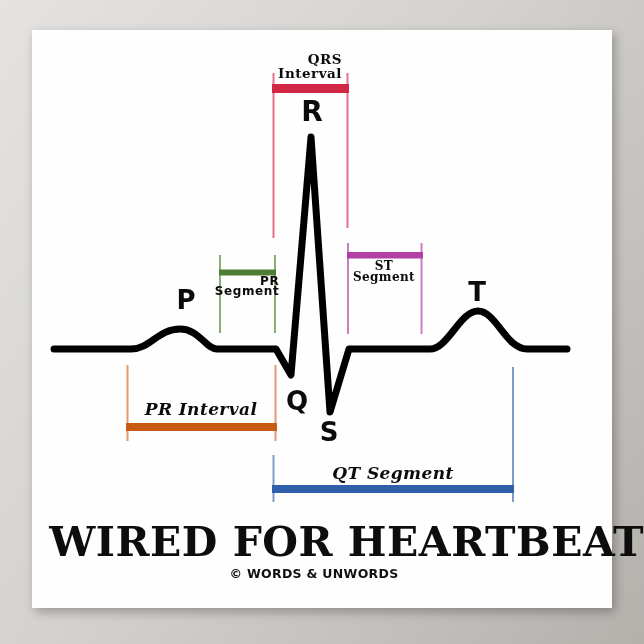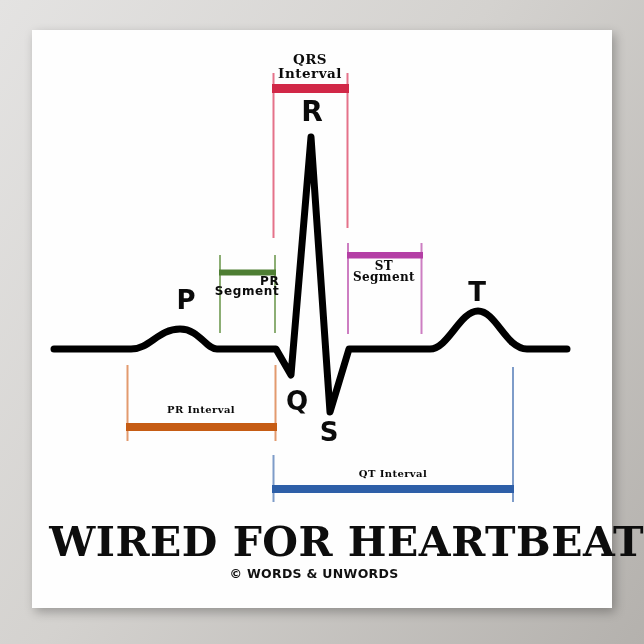--- a/index.html
+++ b/index.html
@@ -13,21 +13,21 @@
   .lbl{position:absolute;color:#0b0b0b;white-space:nowrap;}
   .center{transform:translateX(-50%);text-align:center;}
   .wave-letter{font-family:"DejaVu Sans", sans-serif;font-weight:bold;font-size:26px;line-height:1;}
   .wave-letter.big{font-size:28px;}
   .ann-serif{font-family:"DejaVu Serif", serif;font-weight:bold;}
   .ann-sans{font-family:"DejaVu Sans", sans-serif;font-weight:bold;}
   .two-line span{display:block;}
   .qrs-label{font-size:13.5px;line-height:13.5px;letter-spacing:0.5px;}
   .seg-label-sans{font-size:12px;line-height:9.5px;letter-spacing:0.6px;text-align:right;}
   .seg-label-serif{font-size:12px;line-height:10.5px;letter-spacing:0.4px;}
-  .interval-label{font-size:10px;line-height:13px;letter-spacing:0.4px;}
+  .interval-label{font-size:17px;line-height:13px;letter-spacing:0.4px;font-style:italic;}
   .title{left:0;right:0;top:519px;text-align:right;
          font-family:"DejaVu Serif", serif;font-weight:bold;
          font-size:41px;line-height:46px;letter-spacing:0.5px;color:#0d0d0d;}
   .credit{left:0;right:16px;top:566px;text-align:center;
           font-family:"DejaVu Sans", sans-serif;font-weight:bold;
           font-size:12.5px;letter-spacing:0.3px;color:#111;}
 </style>
 </head>
 <body>
 
@@ -77,31 +77,31 @@
              C 496 311 506 349 527 349
              H 567" fill="none" stroke-width="7" stroke-linecap="round" stroke-linejoin="round" stroke="#000000"></path>
   </svg>
 
   <div class="lbl center wave-letter" style="left:186px;top:287px;">P</div>
   <div class="lbl center wave-letter big" style="left:312px;top:98px;">R</div>
   <div class="lbl center wave-letter" style="left:297px;top:388px;">Q</div>
   <div class="lbl center wave-letter" style="left:329px;top:419px;">S</div>
   <div class="lbl center wave-letter" style="left:477px;top:279px;">T</div>
 
-  <div class="lbl center ann-serif qrs-label two-line" style="left:310px;top:53px;">
+  <div class="lbl center ann-serif qrs-label two-line" style="left:310px;top:53px;text-align:right;">
     <span>QRS</span>
     <span>Interval</span>
   </div>
   <div class="lbl center ann-sans seg-label-sans two-line" style="left:247px;top:277px;">
     <span>PR</span>
     <span>Segment</span>
   </div>
   <div class="lbl center ann-serif seg-label-serif two-line" style="left:384px;top:261px;">
     <span>ST</span>
     <span>Segment</span>
   </div>
   <div class="lbl center ann-serif interval-label" style="left:201px;top:403px;">PR Interval</div>
-  <div class="lbl center ann-serif interval-label" style="left:393px;top:467px;">QT Interval</div>
+  <div class="lbl center ann-serif interval-label" style="left:393px;top:467px;">QT Segment</div>
 
   <div class="lbl title">WIRED FOR HEARTBEAT</div>
   <div class="lbl credit">© WORDS &amp; UNWORDS</div>
 
 </div>
 
 </body></html>

